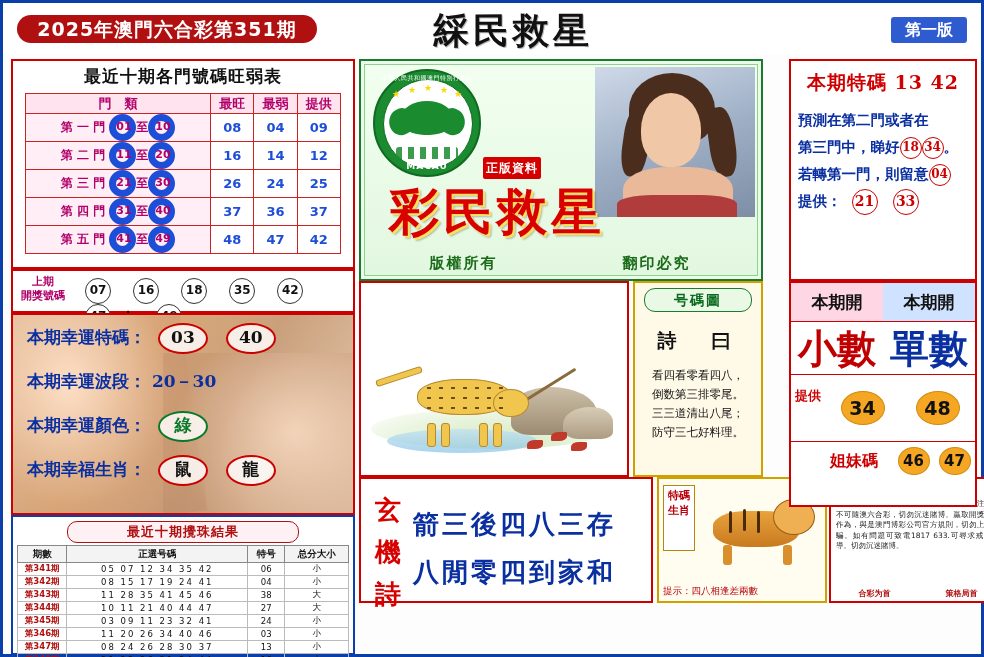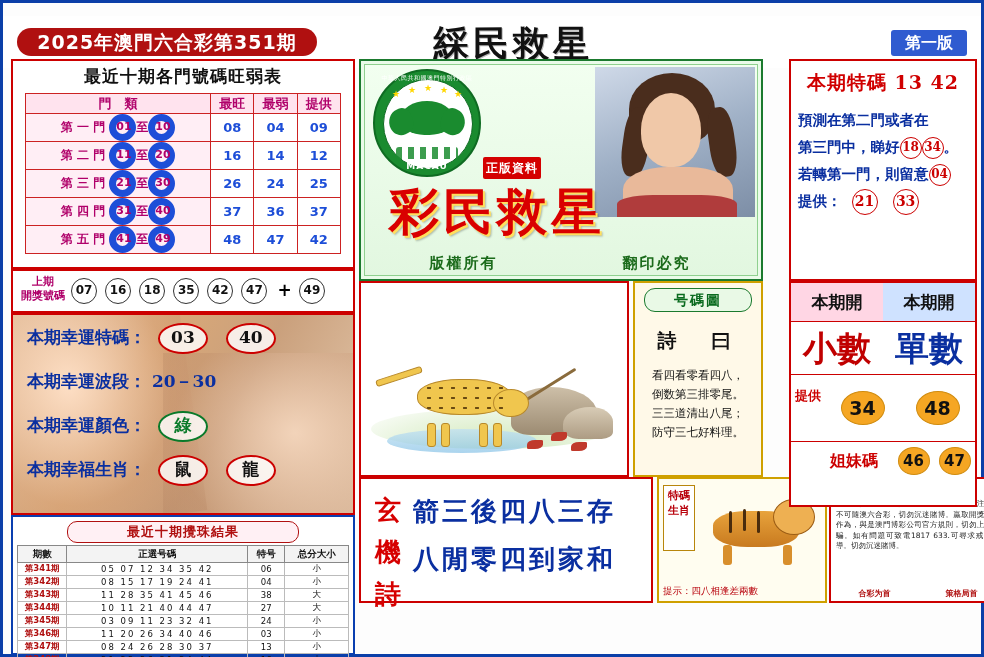--- a/index.html
+++ b/index.html
@@ -10,21 +10,21 @@
     overflow:hidden;
   }
   #page{
     position:relative;width:984px;height:657px;
     background:#fdfdfd;
     box-sizing:border-box;
     border:3px solid #0b3fa8;
   }
   
   .header{
-    position:absolute;left:0;top:13px;width:978px;height:52px;
+    position:absolute;left:0;top:0;width:978px;height:52px;
     background:#ffffff;
   }
   .hdr-left{
     position:absolute;left:14px;top:12px;
     width:300px;height:28px;border-radius:14px;
     background:#b01010;color:#ffffff;
     font-size:19px;font-weight:bold;text-align:center;line-height:28px;
     letter-spacing:1px;
     font-family:"DejaVu Sans",sans-serif;
   }
@@ -73,21 +73,21 @@
     position:absolute;left:0;top:210px;width:340px;height:40px;
     border:2px solid #c00;background:#fff;
   }
   .ld-label{
     position:absolute;left:4px;top:4px;width:52px;height:30px;
     font-size:11px;color:#b0006a;font-weight:bold;text-align:center;line-height:14px;
   }
   .ball{
     display:inline-block;width:24px;height:24px;border-radius:50%;
     border:1.5px solid #333;background:#fff;
-    font-size:12px;font-weight:bold;line-height:22px;text-align:center;color:#111;
+    font-size:12px;font-weight:bold;line-height:22px;text-align:center;color:#111;margin-left:14px;
   }
   .ld-balls{position:absolute;left:58px;top:7px;}
   .ld-balls .ball{margin-right:3px;}
   .plus{font-size:17px;font-weight:bold;vertical-align:middle;margin:0 2px;}
 
   
   .lucky{
     position:absolute;left:0;top:254px;width:340px;height:198px;
     border:2px solid #c00;overflow:hidden;
     background:linear-gradient(120deg,#e8c9a8 0%,#d9a878 35%,#caa07c 60%,#e6cbb0 100%);
@@ -289,21 +289,21 @@
   .xuanji{
     position:absolute;left:0;top:418px;width:290px;height:122px;
     border:2px solid #c00;background:#fff;
   }
   .xj-left{
     position:absolute;left:6px;top:10px;width:42px;text-align:center;
     font-size:26px;font-weight:bold;color:#d60000;line-height:42px;
     font-family:"DejaVu Serif",serif;
   }
   .xj-lines{
-    position:absolute;left:52px;top:8px;right:6px;
+    position:absolute;left:52px;top:21px;right:6px;
     font-size:26px;font-weight:bold;color:#0a2fa0;line-height:48px;letter-spacing:3px;
     font-family:"DejaVu Serif",serif;
   }
 
   
   .tiger{
     position:absolute;left:298px;top:418px;width:166px;height:122px;
     border:2px solid #cfa000;background:#fffdf0;overflow:hidden;
   }
   .tiger-label{
@@ -369,21 +369,21 @@
   }
   .kai-row{display:flex;height:38px;}
   .kai-cell{
     flex:1;text-align:center;line-height:38px;font-size:17px;font-weight:bold;color:#111;
     font-family:"DejaVu Serif",serif;
   }
   .kai-cell.pink{background:#ffd6e4;}
   .kai-cell.blue{background:#cfe2ff;}
   .big-row{display:flex;height:52px;border-top:1px solid #c00;}
   .big-cell{
-    flex:1;text-align:center;line-height:52px;font-size:34px;font-weight:bold;
+    flex:1;text-align:center;line-height:52px;font-size:39px;font-weight:bold;
     font-family:"DejaVu Serif",serif;
   }
   .big-cell.a{color:#c00000;}
   .big-cell.b{color:#0a2fa0;}
   .tigong-wrap{display:flex;border-top:1px solid #c00;height:66px;}
   .tigong-lab{
     width:34px;font-size:13px;font-weight:bold;color:#c00;text-align:center;
     line-height:18px;padding-top:12px;
   }
   .tigong-balls{flex:1;display:flex;align-items:center;justify-content:space-around;}

